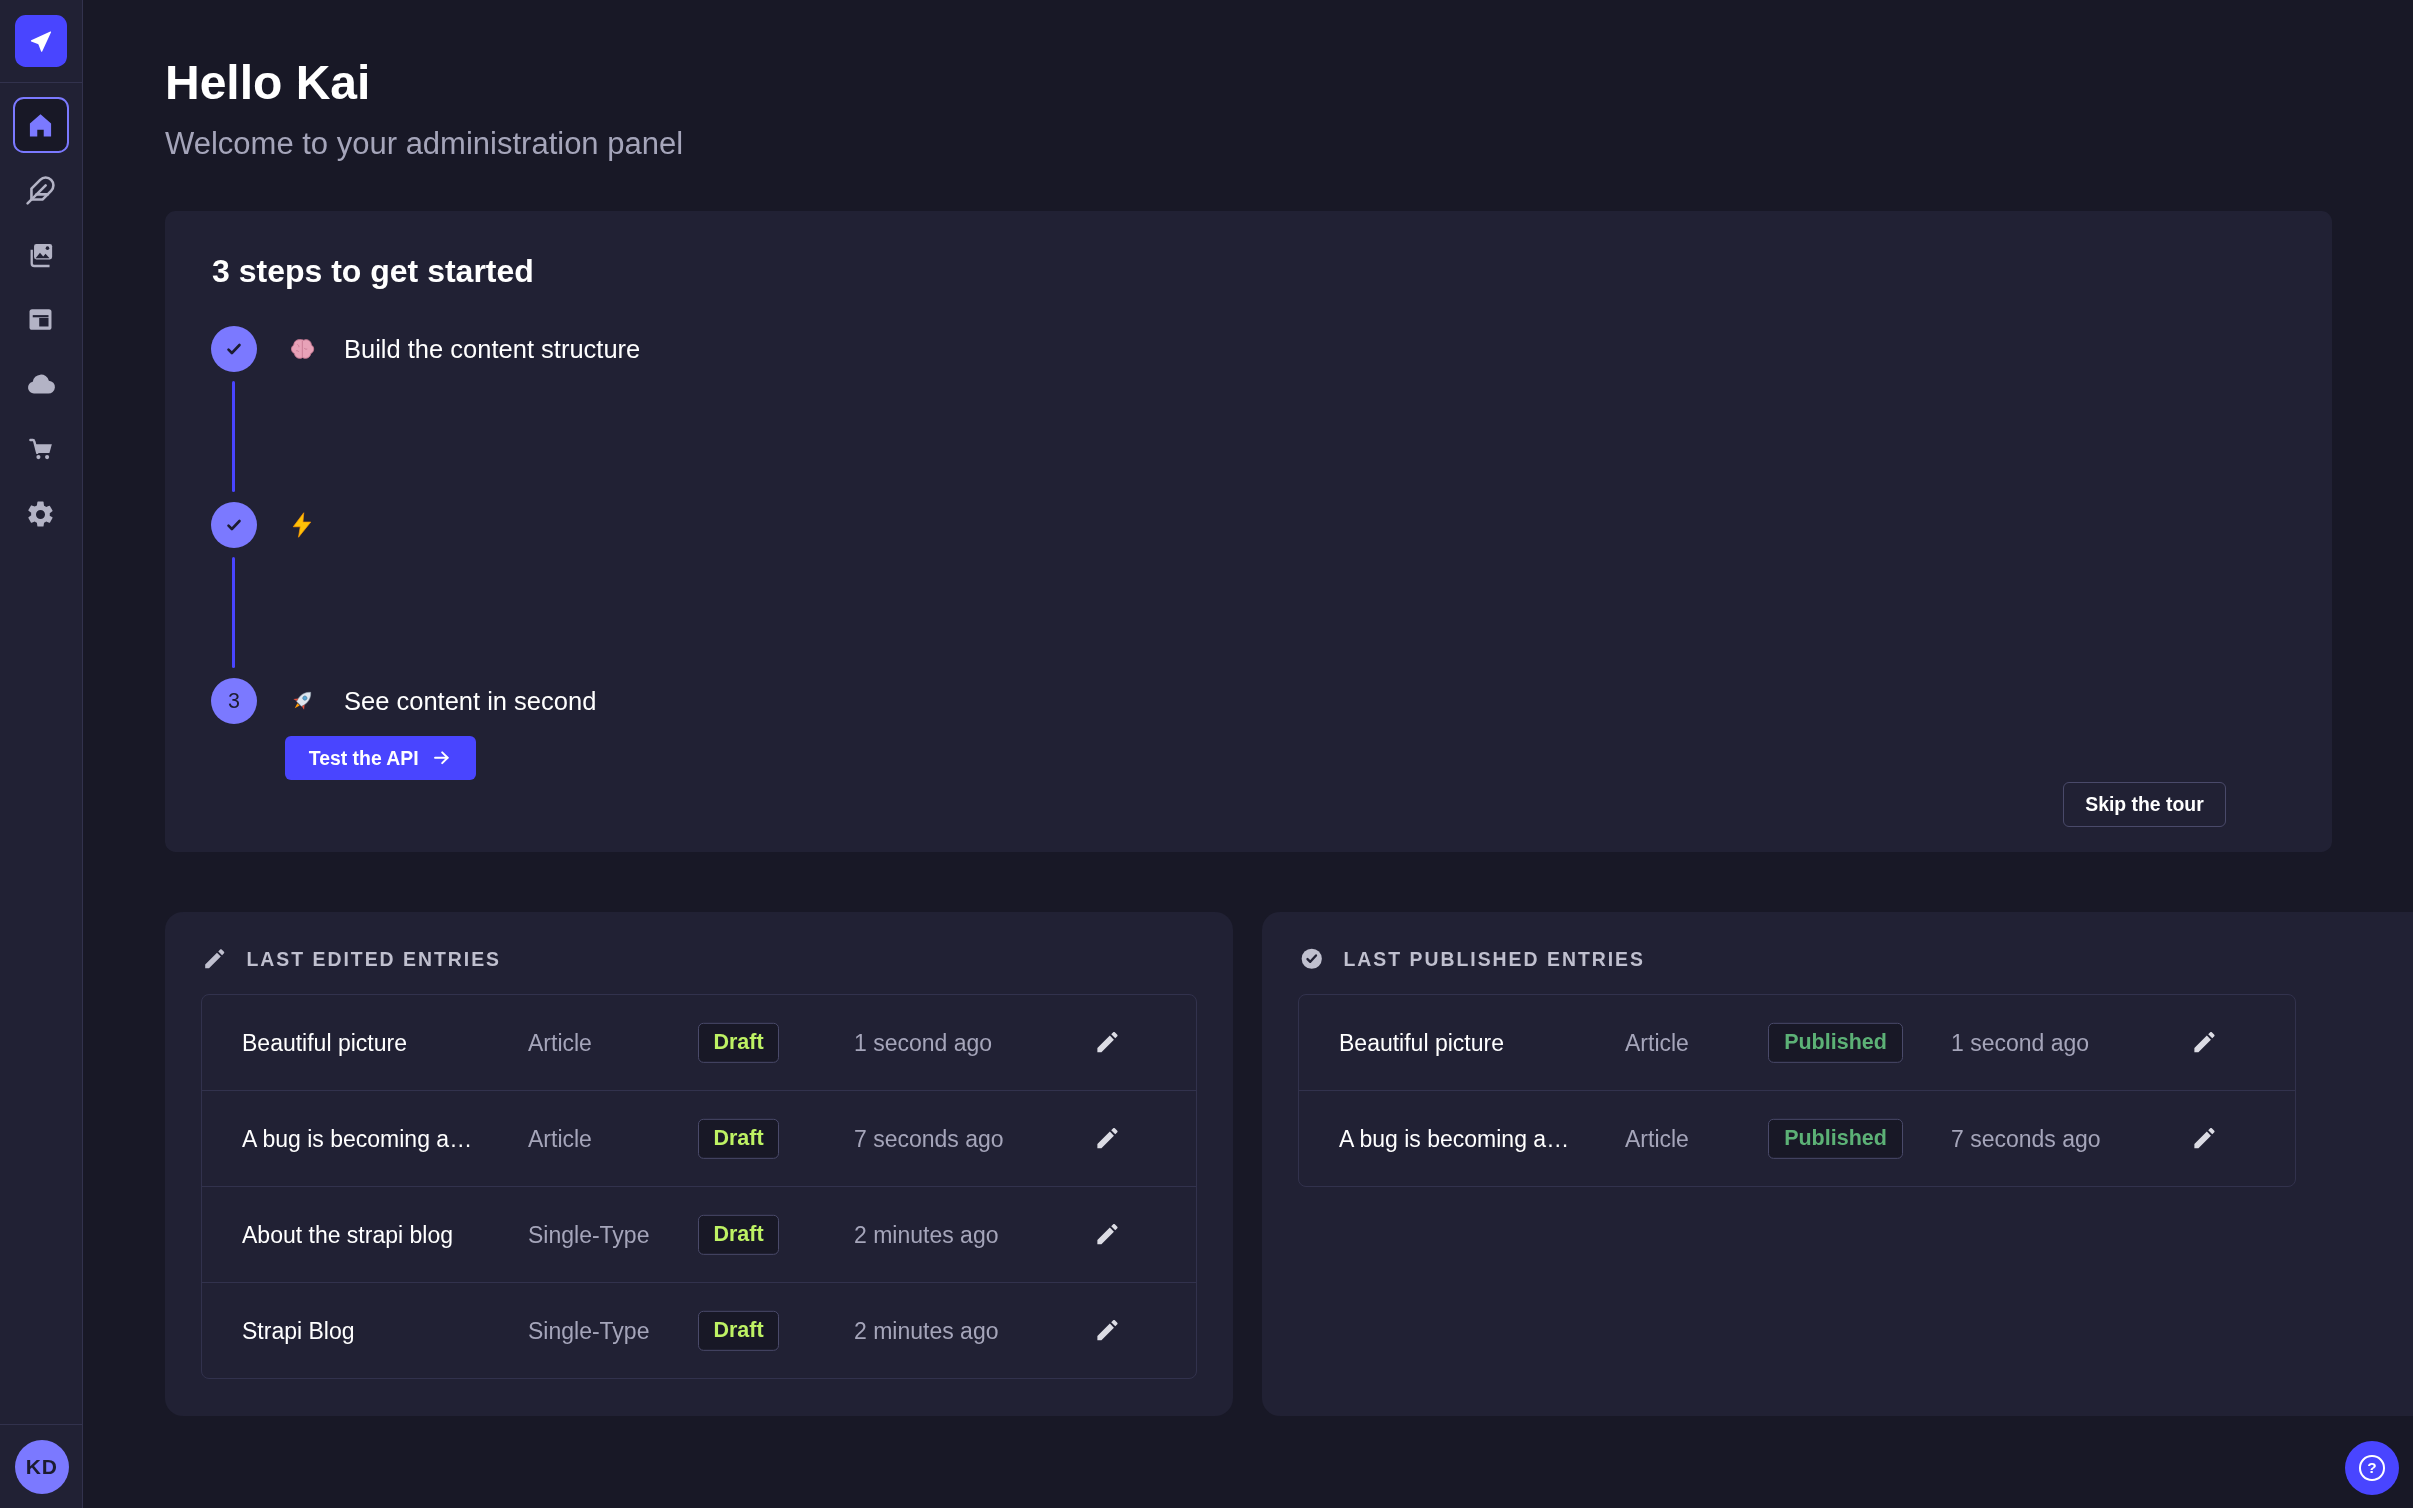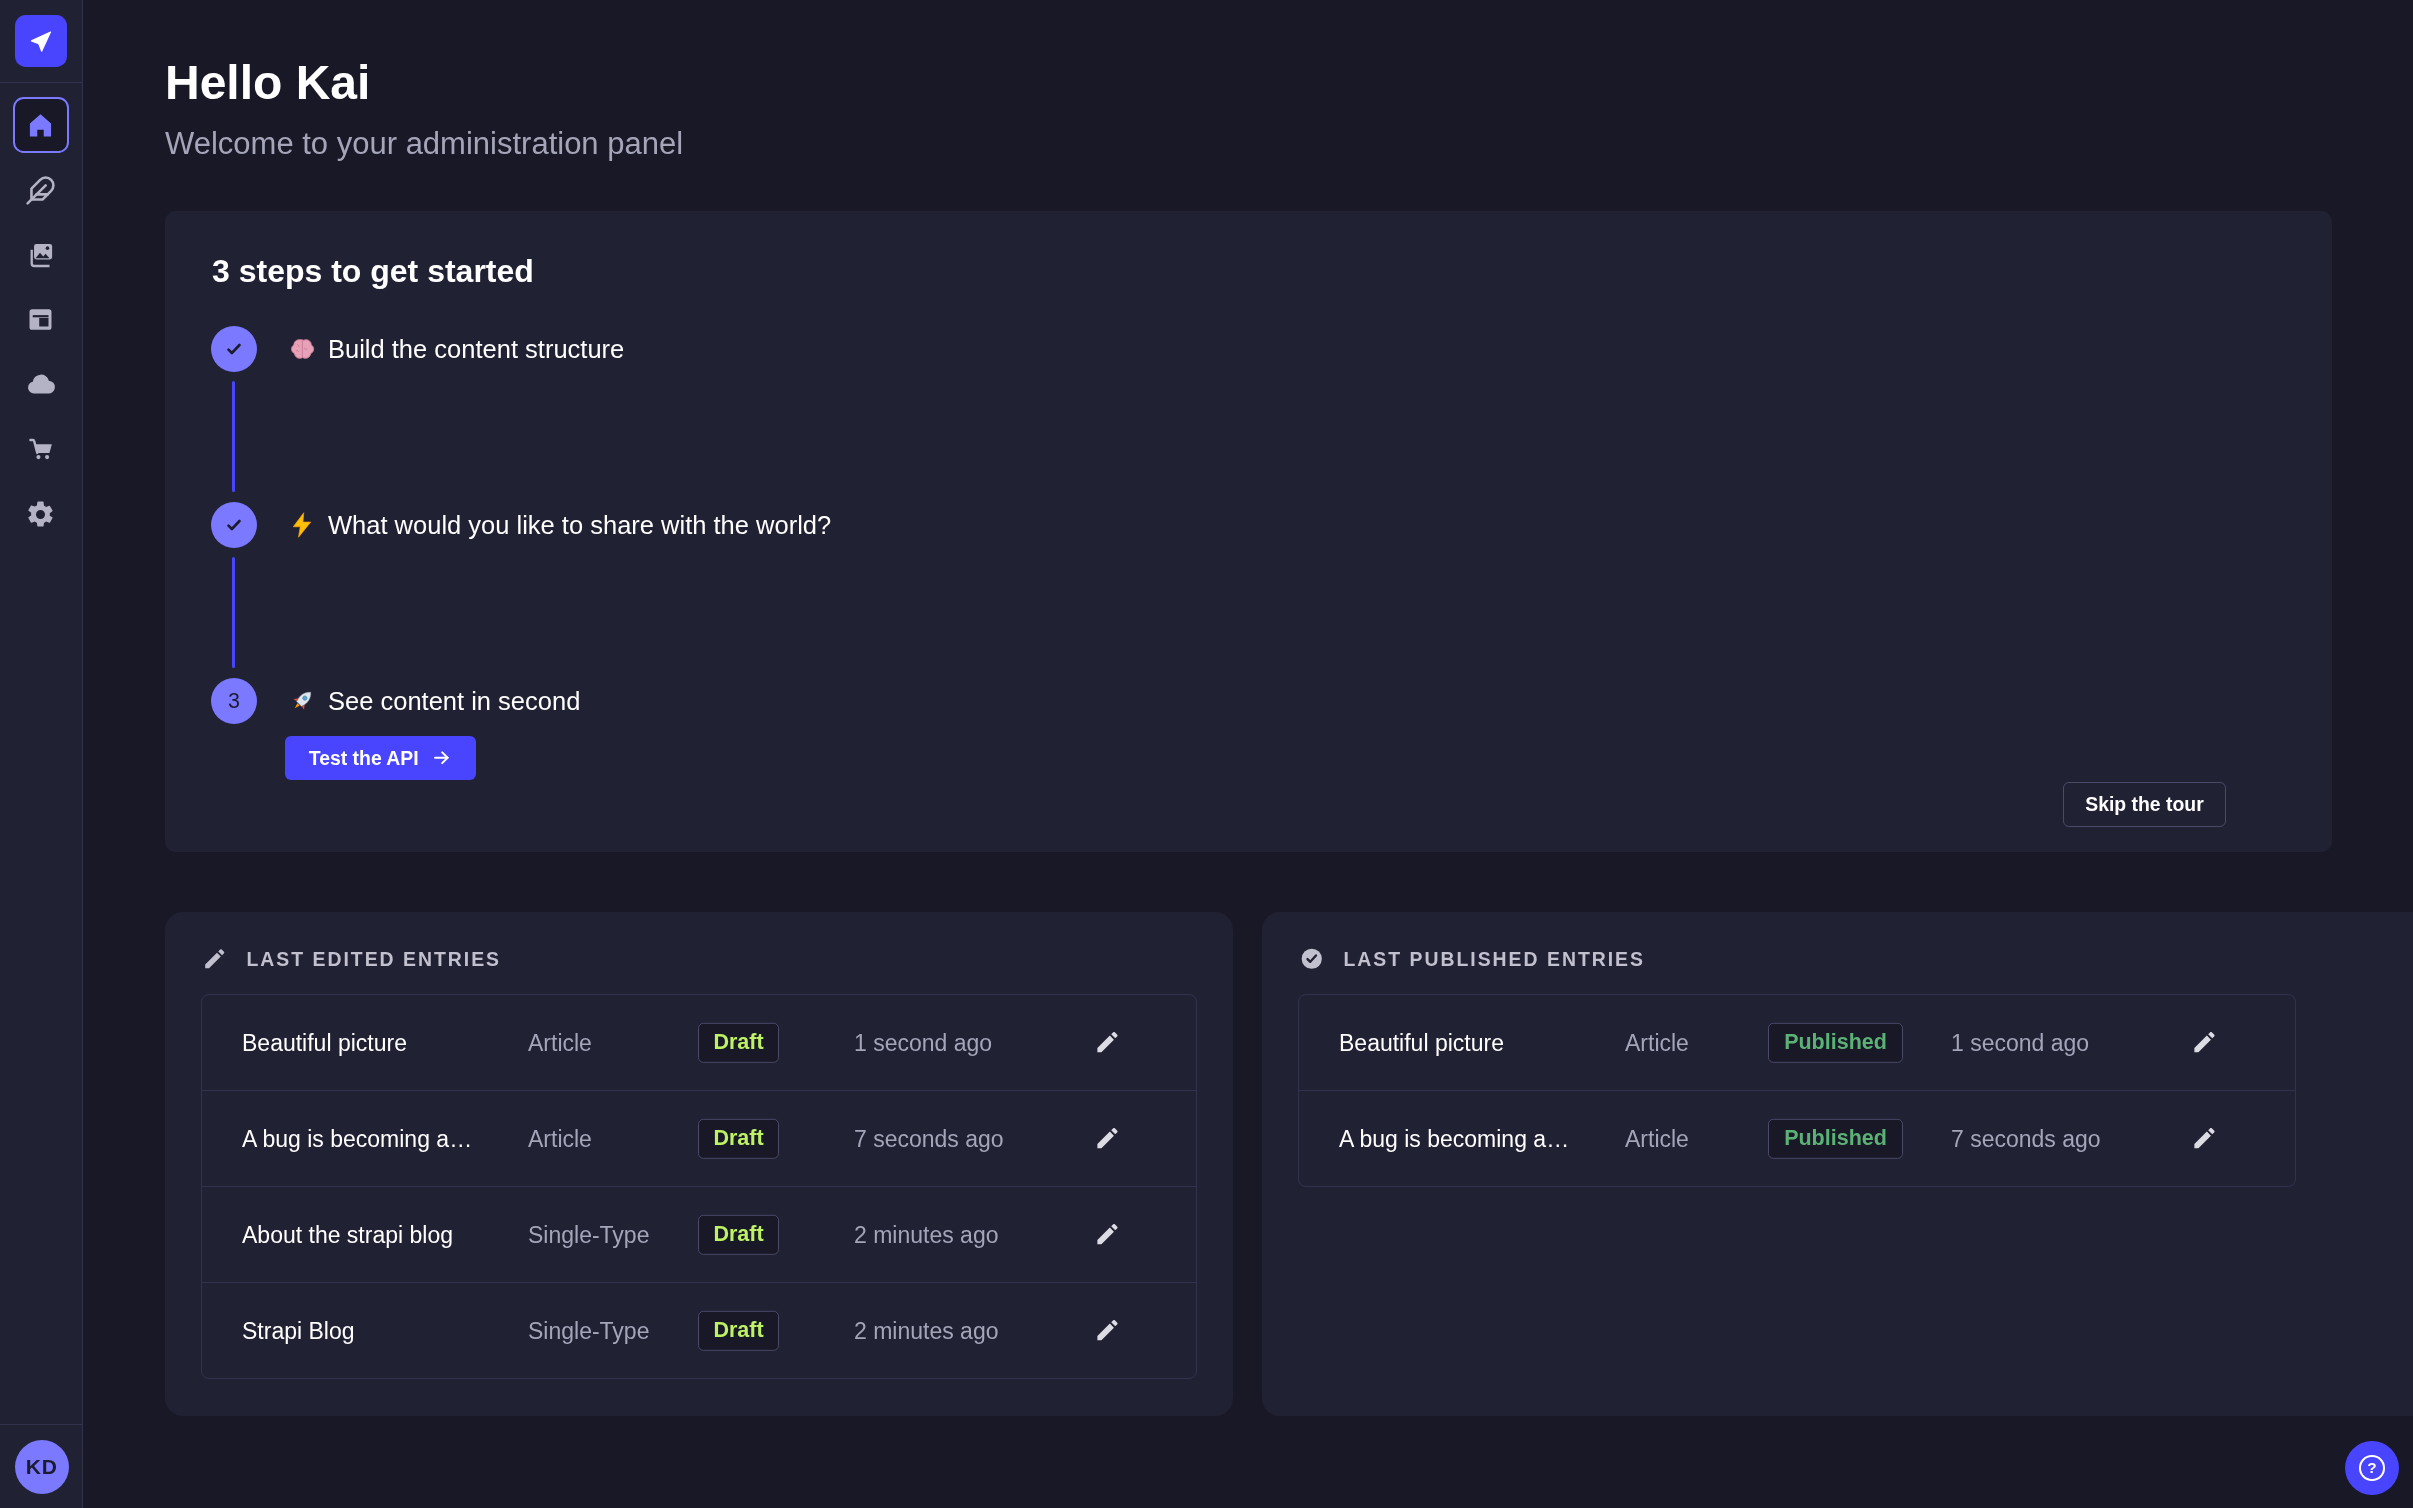--- a/index.html
+++ b/index.html
@@ -23,21 +23,21 @@
   .h1{position:absolute;left:165px;top:55px;font-size:48px;font-weight:700;line-height:56px;}
   .sub{position:absolute;left:165px;top:126px;font-size:31px;color:#a5a5ba;}
   
   .tour{position:absolute;left:165px;top:211px;width:2167px;height:641px;background:#212134;border-radius:10.7px;}
   .tour-title{position:absolute;left:47px;top:42px;font-size:32px;font-weight:700;}
   .step-dot{position:absolute;left:46px;width:46px;height:46px;border-radius:50%;background:#7b79ff;
             display:flex;align-items:center;justify-content:center;color:#1c1c30;
             font-size:21.5px;font-weight:500;}
   .step-dot svg{width:24px;height:24px;}
   .connector{position:absolute;left:67px;width:3.4px;height:111px;border-radius:2px;background:#4945ff;}
-  .step-label{position:absolute;left:123px;height:46px;display:flex;align-items:center;gap:12px;
+  .step-label{position:absolute;left:123px;height:46px;display:flex;align-items:center;gap:28px;
               font-size:25.5px;font-weight:500;}
   .step-label svg{width:28px;height:28px;}
   .cta{position:absolute;left:120px;top:525px;width:191px;height:44px;border-radius:6px;background:#4945ff;
        border:none;display:flex;align-items:center;justify-content:center;gap:12px;
        color:#ffffff;font-size:19.4px;font-weight:700;font-family:"Liberation Sans",sans-serif;cursor:pointer;}
   .cta svg{width:21.5px;height:21.5px;}
   .skip{position:absolute;left:1898px;top:571px;width:163px;height:45px;border-radius:6px;
         background:transparent;border:0.7px solid #4a4a6a;color:#ffffff;font-size:19.4px;font-weight:700;
         font-family:"Liberation Sans",sans-serif;display:flex;align-items:center;justify-content:center;cursor:pointer;}
   
@@ -161,21 +161,20 @@
     <div class="step-dot" style="top:291px">
       <svg viewBox="0 0 24 24" fill="none" stroke="#1c1c30" stroke-width="2.6" stroke-linecap="round" stroke-linejoin="round">
         <path d="M6.5 12.6l3.4 3.4L17.5 8"></path>
       </svg>
     </div>
     <div class="connector" style="top:346px"></div>
     <div class="step-label" style="top:291px">
       <svg viewBox="0 0 24 24">
         <polygon points="13.5,1.5 4.5,13.5 10.5,13.5 9,22.5 19.5,9.5 12.8,9.5" fill="#ffc107" stroke="#f90" stroke-width="0.6"></polygon>
       </svg>
-      <span>What would you like to share with the world?</span>
     </div>
 
     <div class="step-dot" style="top:467px">
       <span>3</span>
     </div>
     <div class="step-label" style="top:467px">
       <svg viewBox="0 0 24 24">
         <g transform="rotate(45 12 12)">
           <path d="M12 1.5c2.6 2.2 4 5.4 4 8.7 0 1.9-.4 3.7-1.1 5.3H9.1A13.3 13.3 0 0 1 8 10.2c0-3.3 1.4-6.5 4-8.7z" fill="#dfe6ee" stroke="#9aa7b5" stroke-width="0.5"></path>
           <circle cx="12" cy="8.5" r="1.8" fill="#58a6d6" stroke="#3c6e91" stroke-width="0.5"></circle>

